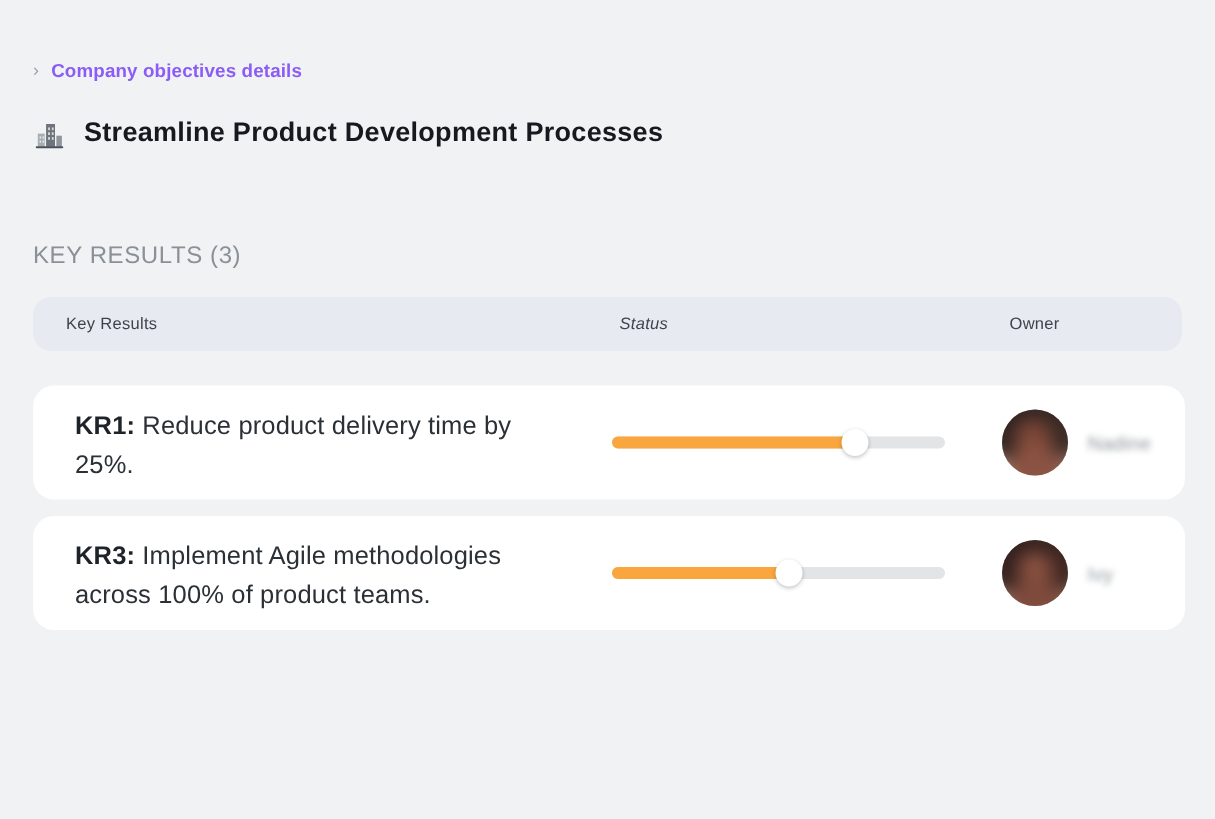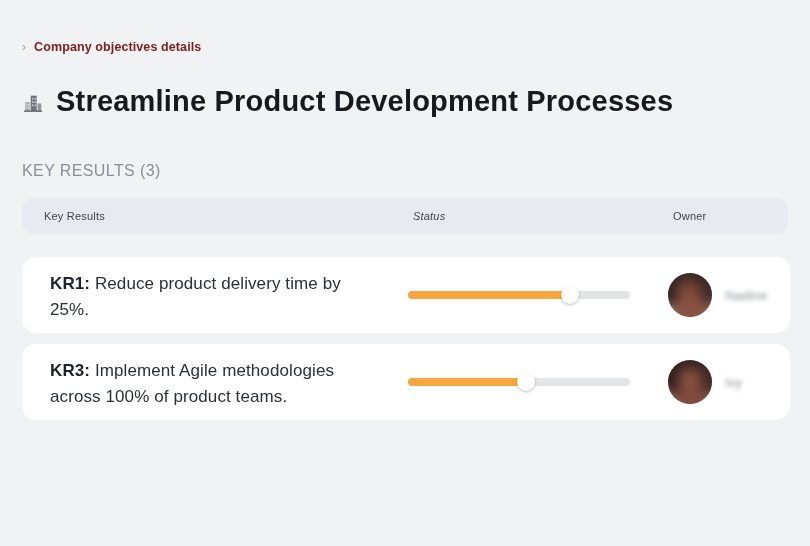--- a/index.html
+++ b/index.html
@@ -10,29 +10,29 @@
     -webkit-font-smoothing:antialiased;
   }
   
   .breadcrumb{
     position:absolute;left:22px;top:40px;
     display:flex;align-items:center;gap:8px;
     font-size:12.5px;letter-spacing:.1px;
   }
   .crumb-muted{color:#8E939B;cursor:pointer;}
   .crumb-sep{color:#9AA0A7;font-size:12px;transform:translateY(-0.5px);}
-  .crumb-current{color:#7f1d1d;font-weight:600;}
+  .crumb-current{color:#8b5cf6;font-weight:600;}
   
   .title-row{
     position:absolute;left:22px;top:66px;right:22px;
     display:flex;align-items:center;gap:12px;
   }
   .obj-icon{width:22px;height:22px;flex:0 0 auto;margin-top:3px;}
   .page-title{
-    font-size:29px;font-weight:800;color:#16191D;letter-spacing:.2px;
+    font-size:18px;font-weight:800;color:#16191D;letter-spacing:.2px;
     white-space:nowrap;
   }
   
   .section-label{
     position:absolute;left:22px;top:162px;
     font-size:16px;color:#8A9098;letter-spacing:.4px;
   }
   
   .table-header{
     position:absolute;left:22px;top:198px;width:766px;height:36px;

